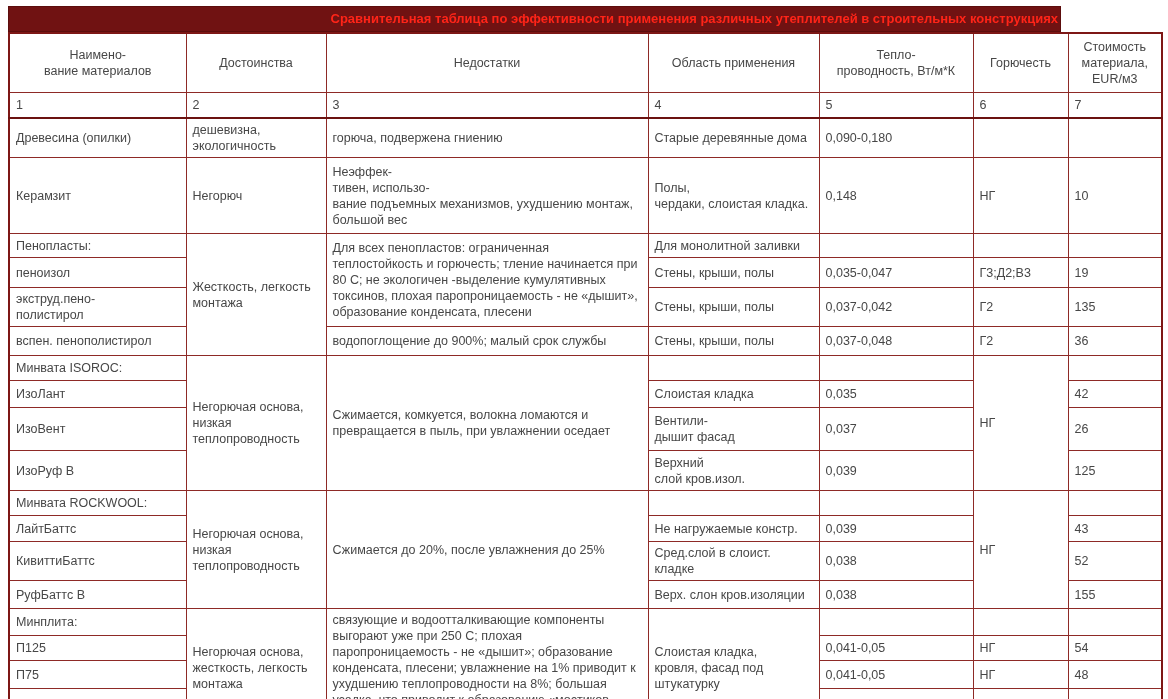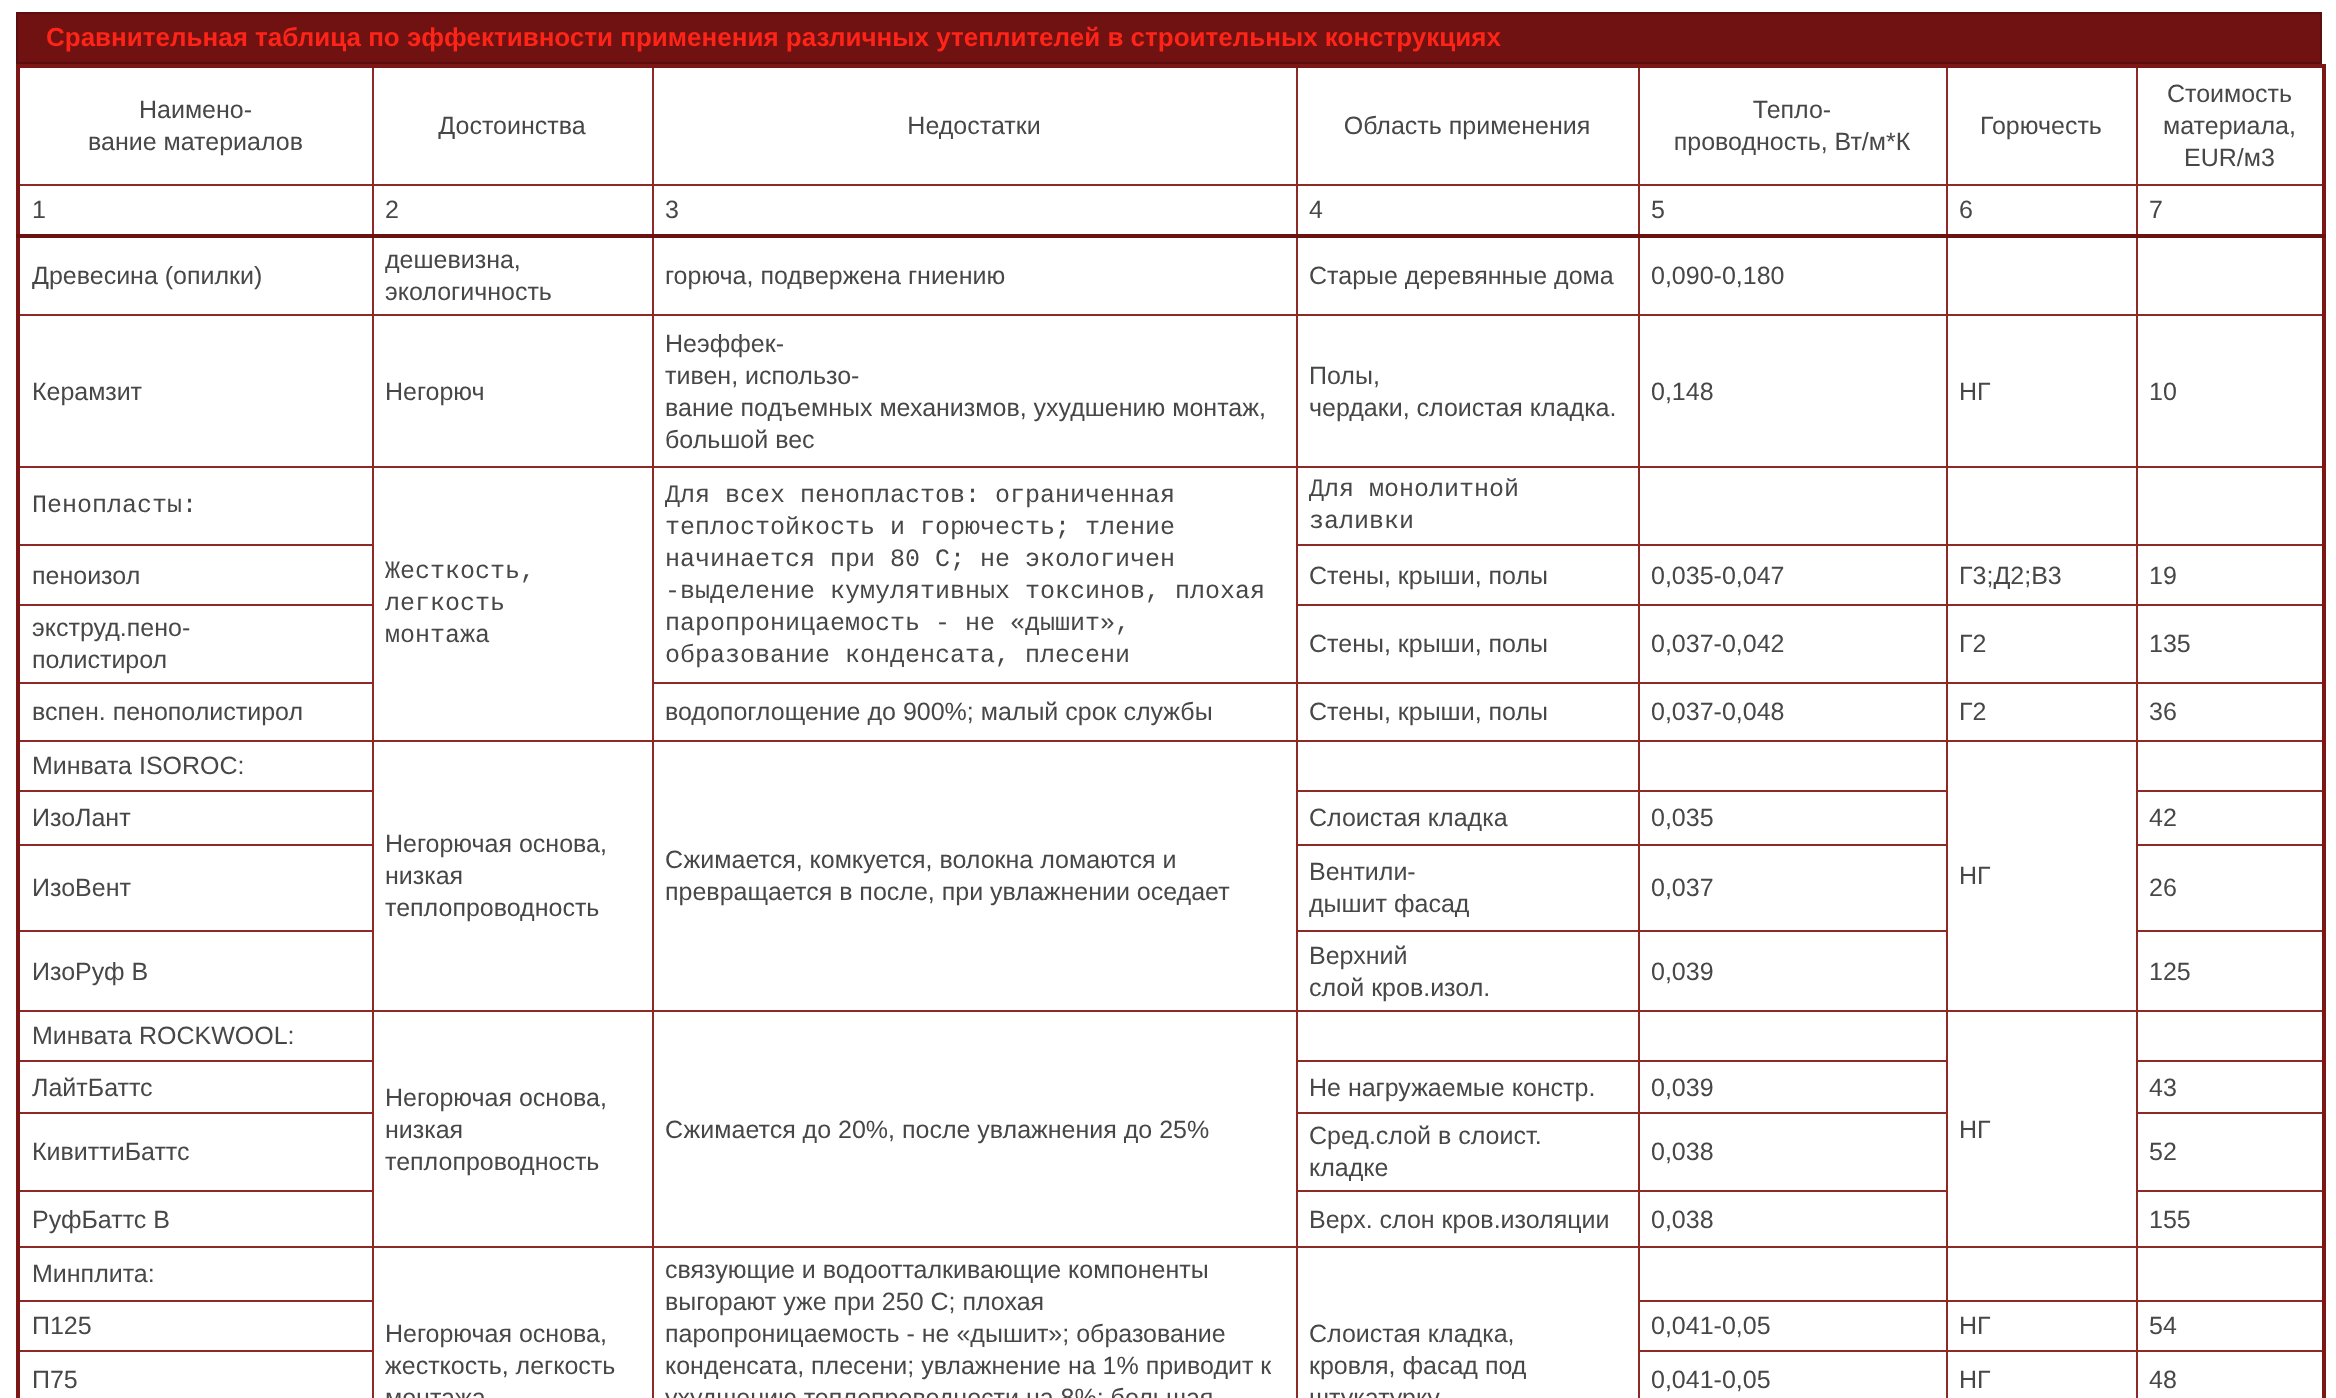--- a/index.html
+++ b/index.html
@@ -3,23 +3,23 @@
 <meta charset="utf-8">
 <style>
   :root{
     --title-bg:#701212; --title-text:#ff2418; --border:#8e2a26;
     --border-dark:#6b1210; --cell-text:#474747; --page-bg:#ffffff;
   }
   *{box-sizing:border-box;}
   body{margin:0;background:var(--page-bg);font-family:"Liberation Sans","DejaVu Sans",sans-serif;}
   .page{padding:6px 0 4px 8px;width:1168px;}
   .title-bar{
-    width:1153px;background:var(--title-bg);color:var(--title-text);
-    font-weight:bold;font-size:13px;text-align:left;
-    padding:4px 2px 5px 14px;border:1px solid #5c0d0d;
+    width:1053px;background:var(--title-bg);color:var(--title-text);
+    font-weight:bold;font-size:13px;text-align:right;
+    padding:4px 2px 5px 2px;border:1px solid #5c0d0d;
   }
   table{border-collapse:collapse;width:1153px;table-layout:fixed;
     border:2px solid #7d1715;}
   td,th{
     border:1px solid var(--border);
     padding:3px 6px;font-size:12.5px;line-height:16px;
     color:var(--cell-text);vertical-align:middle;text-align:left;
     font-weight:normal;white-space:pre-line;overflow:hidden;
   }
   tr.head th{text-align:center;vertical-align:middle;}
@@ -78,21 +78,21 @@
           <td>Негорюч</td>
           <td>Неэффек-
 тивен, использо-
 вание подъемных механизмов, ухудшению монтаж, большой вес</td>
           <td>Полы,
 чердаки, слоистая кладка.</td>
           <td>0,148</td>
           <td>НГ</td>
           <td>10</td>
         </tr>
-        <tr style="height: 24px; font-family: Liberation Mono, monospace;">
+        <tr style="height: 24px;">
           <td>Пенопласты:</td>
           <td rowspan="4">Жесткость, легкость
 монтажа</td>
           <td rowspan="3">Для всех пенопластов: ограниченная теплостойкость и горючесть; тление начинается при 80 С; не экологичен -выделение кумулятивных токсинов, плохая паропроницаемость - не «дышит», образование конденсата, плесени</td>
           <td>Для монолитной заливки</td>
           <td></td>
           <td></td>
           <td></td>
         </tr>
         <tr style="height: 30px;">
@@ -116,21 +116,21 @@
           <td>Стены, крыши, полы</td>
           <td>0,037-0,048</td>
           <td>Г2</td>
           <td>36</td>
         </tr>
         <tr style="height: 25px;">
           <td>Минвата ISOROC:</td>
           <td rowspan="4">Негорючая основа,
 низкая
 теплопроводность</td>
-          <td rowspan="4">Сжимается, комкуется, волокна ломаются и превращается в после, при увлажнении оседает</td>
+          <td rowspan="4">Сжимается, комкуется, волокна ломаются и превращается в пыль, при увлажнении оседает</td>
           <td></td>
           <td></td>
           <td rowspan="4">НГ</td>
           <td></td>
         </tr>
         <tr style="height: 27px;">
           <td>ИзоЛант</td>
           <td>Слоистая кладка</td>
           <td>0,035</td>
           <td>42</td>

